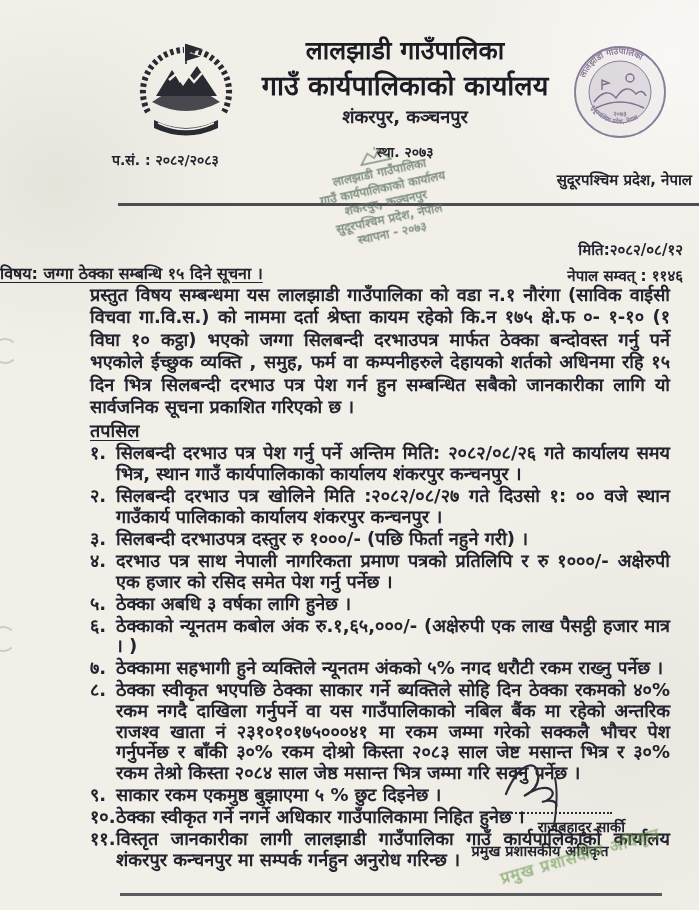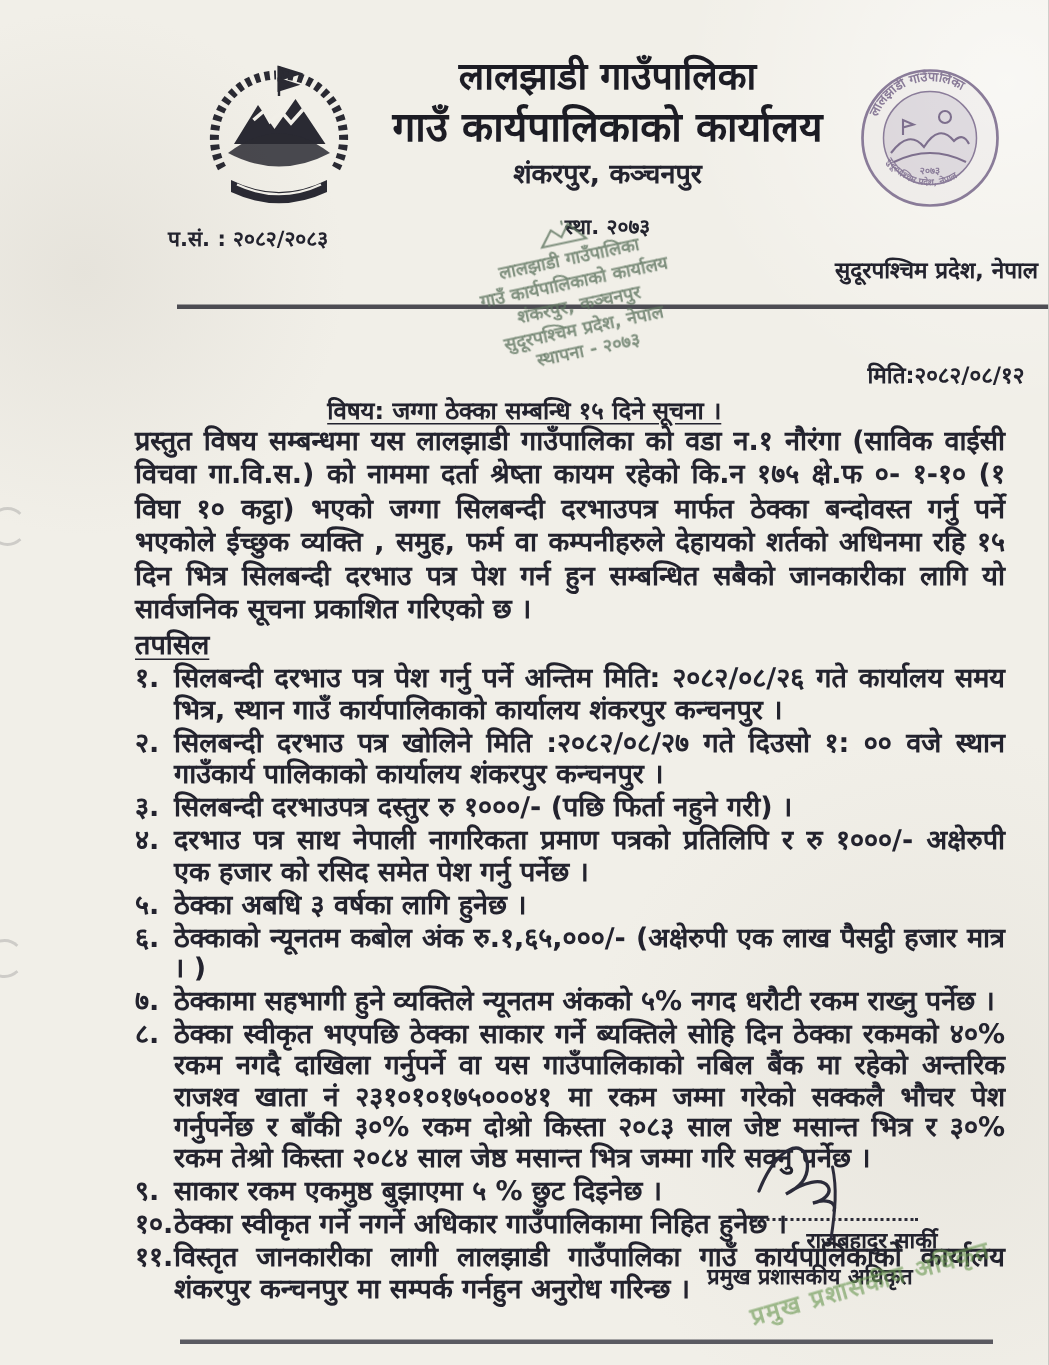--- a/index.html
+++ b/index.html
@@ -28,21 +28,21 @@
   .h-addr{font-size:18px;font-weight:bold;margin-top:5px;}
   .h-estd{font-size:14px;font-weight:bold;margin-top:16px;}
 
   .ref-block{left:112px;top:147px;font-size:14px;font-weight:bold;line-height:27px;text-align:center;}
   .province{left:478px;top:169px;width:214px;text-align:right;font-size:15px;font-weight:bold;}
   .header-rule{left:118px;top:203px;width:581px;height:3px;background:#35353d;opacity:.88;}
   .bottom-rule{left:120px;top:893px;width:542px;height:2.5px;background:#3f3f49;opacity:.85;}
 
   .meta-block{left:470px;top:218px;width:213px;text-align:right;font-size:15px;font-weight:bold;line-height:26px;margin-top:19px;}
 
-  .subject{left:0;top:262px;width:699px;text-align:center;font-size:16px;font-weight:bold;}
+  .subject{left:0;top:262px;width:699px;text-align:left;font-size:16px;font-weight:bold;}
   .subject span{text-decoration:underline;text-underline-offset:3px;}
 
   
   .oval-stamp{
     left:286px;top:146px;width:196px;
     transform:rotate(-12deg);
     color:rgba(96,118,98,0.78);
     text-align:center;
     font-size:12px;font-weight:bold;line-height:15.5px;
     z-index:3;pointer-events:none;
@@ -156,20 +156,21 @@
 
       <div>शंकरपुर, कञ्चनपुर</div>
 
       <div>सुदूरपश्चिम प्रदेश, नेपाल</div>
 
       <div>स्थापना - २०७३</div>
     </div>
 
   <div class="abs meta-block">
     <div>मिति:२०८२/०८/१२</div>
+    <div>नेपाल सम्वत् : ११४६</div>
   </div>
 
   <div class="abs subject">
     <span>विषय: जग्गा ठेक्का सम्बन्धि १५ दिने सूचना ।</span>
   </div>
 
   <div class="abs content">
     <div class="paragraph">प्रस्तुत विषय सम्बन्धमा यस लालझाडी गाउँपालिका को वडा न.१ नौरंगा (साविक वाईसी विचवा गा.वि.स.) को नाममा दर्ता श्रेष्ता कायम रहेको कि.न १७५ क्षे.फ ०- १-१० (१ विघा १० कट्ठा) भएको जग्गा सिलबन्दी दरभाउपत्र मार्फत ठेक्का बन्दोवस्त गर्नु पर्ने भएकोले ईच्छुक व्यक्ति , समुह, फर्म वा कम्पनीहरुले देहायको शर्तको अधिनमा रहि १५ दिन भित्र सिलबन्दी दरभाउ पत्र पेश गर्न हुन सम्बन्धित सबैको जानकारीका लागि यो सार्वजनिक सूचना प्रकाशित गरिएको छ ।</div>
     <div class="tapasil">तपसिल</div>
     <div class="list">

